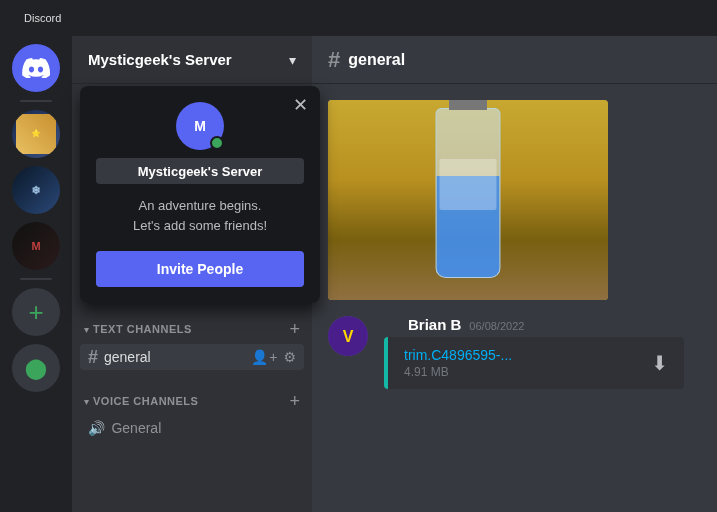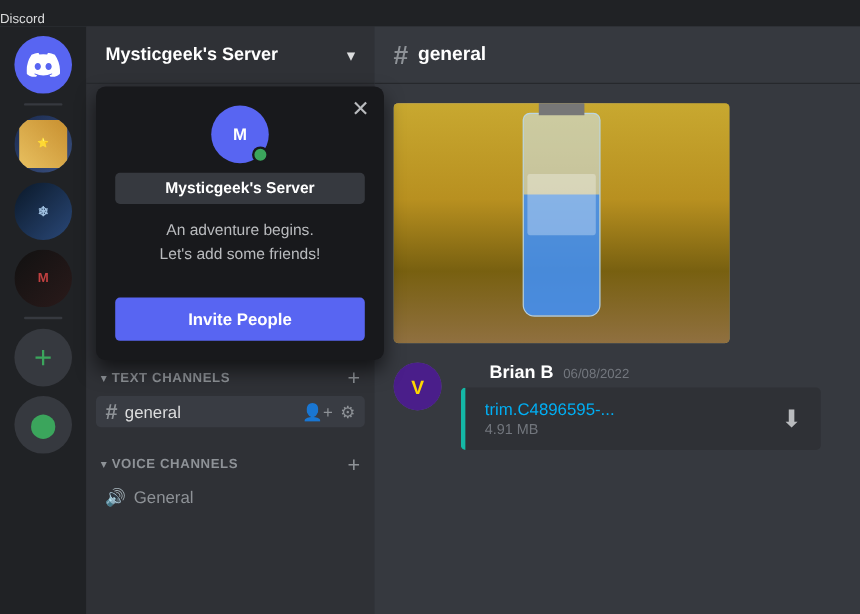--- a/index.html
+++ b/index.html
@@ -9,24 +9,24 @@
       background: #36393f;
       font-family: 'Whitney', 'Helvetica Neue', Helvetica, Arial, sans-serif;
       overflow: hidden;
       display: flex;
       flex-direction: column;
     }
 
     
     .title-bar {
       background: #202225;
-      height: 22px;
-      display: flex;
-      align-items: flex-end;
-      padding: 0 0;
+      height: 36px;
+      display: flex;
+      align-items: center;
+      padding: 0 24px;
       flex-shrink: 0;
     }
     .title-bar-text {
       color: #dcddde;
       font-size: 11px;
     }
 
     
     .app-body {
       display: flex;
@@ -170,21 +170,21 @@
     .popup-server-name-badge span {
       color: #fff;
       font-size: 13px;
       font-weight: 600;
     }
 
     .popup-tagline {
       text-align: center;
       color: #b9bbbe;
       font-size: 13px;
-      padding: 8px 16px 27px;
+      padding: 8px 16px 16px;
       line-height: 1.5;
     }
 
     .invite-button {
       display: block;
       width: calc(100% - 32px);
       margin: 0 16px;
       background: #5865f2;
       color: #fff;
       border: none;

